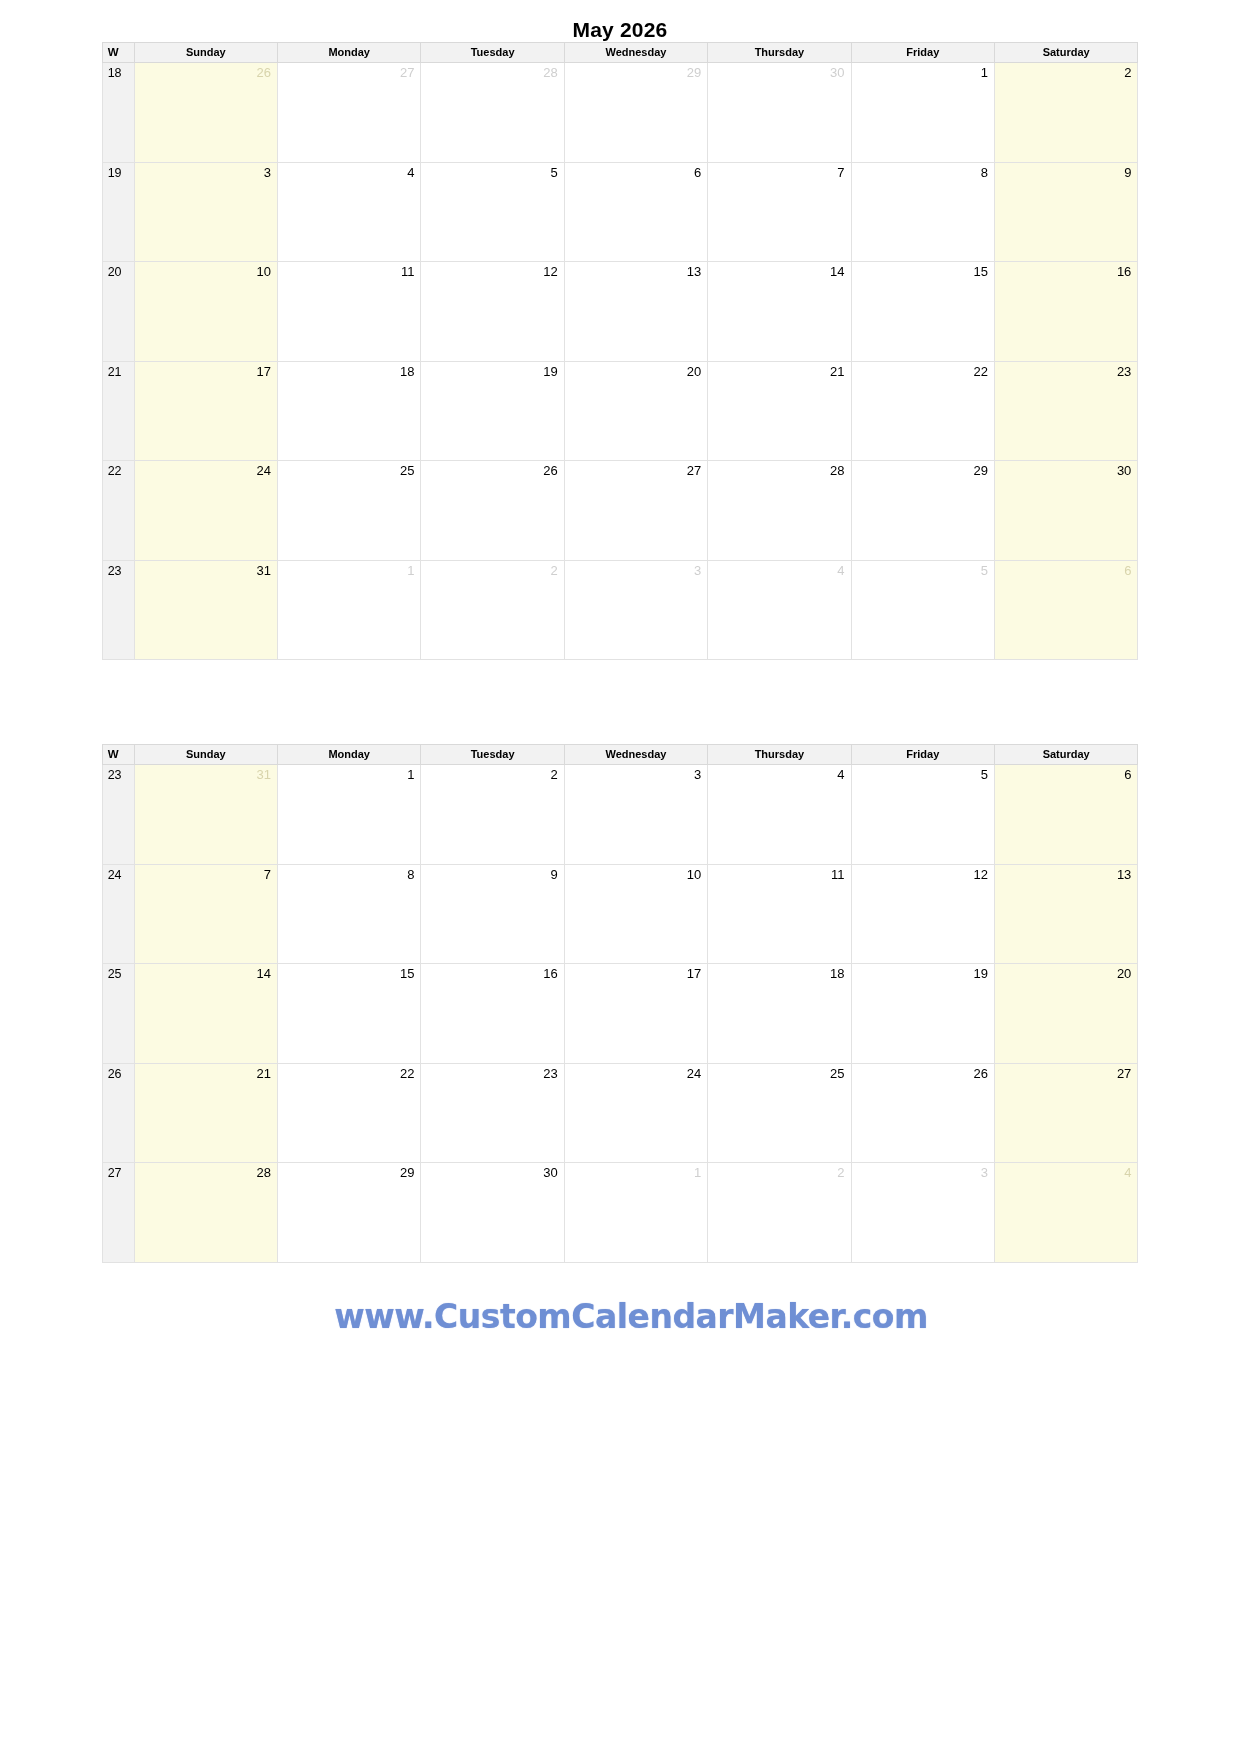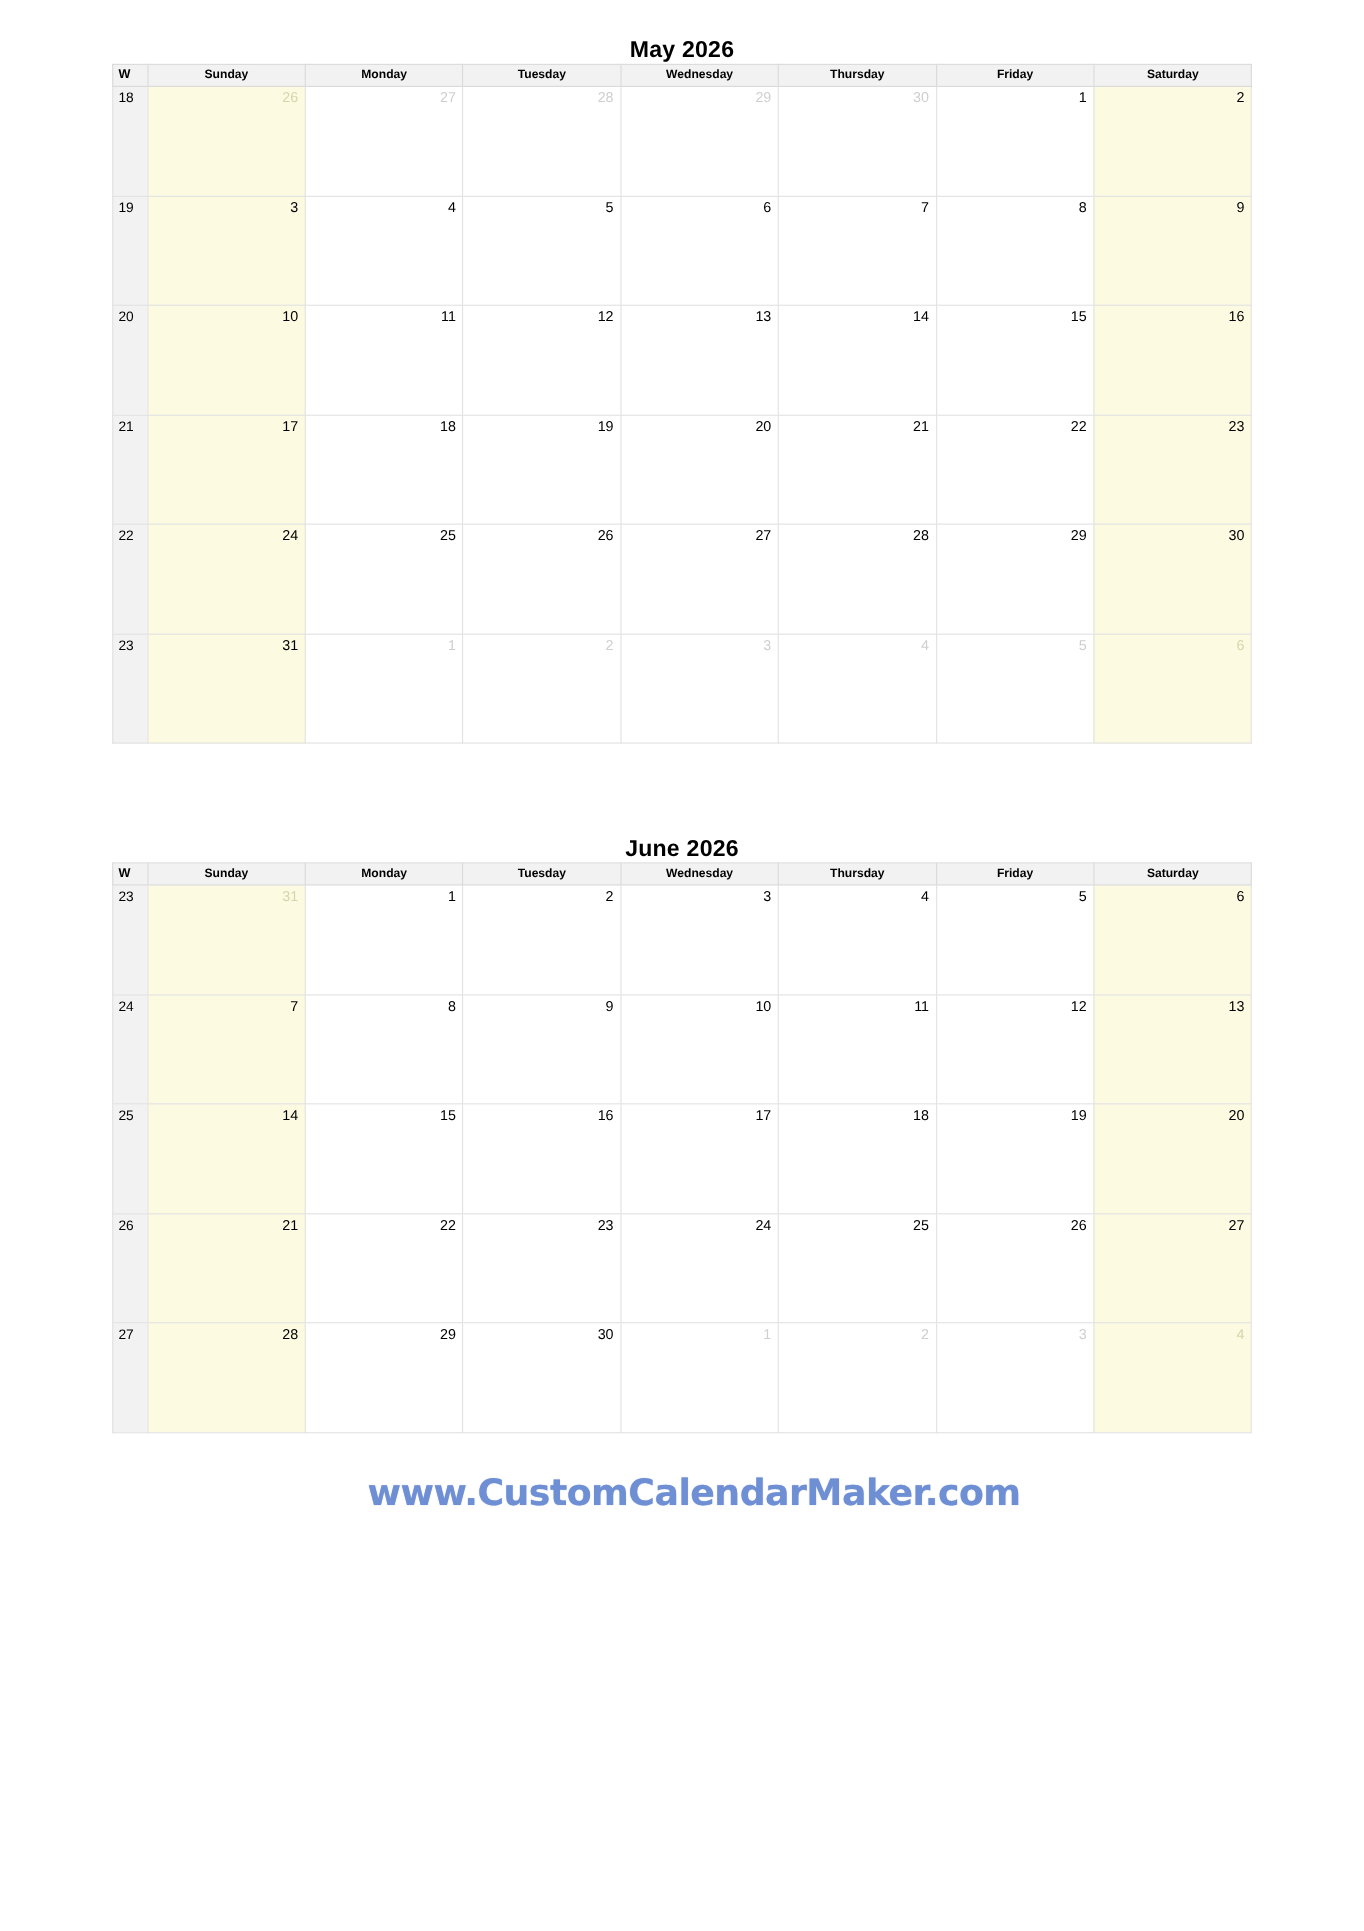--- a/index.html
+++ b/index.html
@@ -9,21 +9,21 @@
     background: #ffffff;
   }
   body {
     width: 1240px;
     height: 1755px;
     font-family: "Liberation Sans", sans-serif;
     color: #000000;
     position: relative;
   }
   .page {
-    padding: 16px;
+    padding: 0;
   }
   .month-block {
     margin: 0 auto;
   }
   .month-title {
     text-align: center;
     font-size: 21px;
     font-weight: bold;
     color: #000000;
     letter-spacing: 0.2px;
@@ -269,21 +269,20 @@
               <span class="dn">6</span>
             </td>
         </tr>
       </tbody>
     </table>
   </div>
 
   <div class="spacer"></div>
 
   <div class="month-block">
-    <div class="month-title">June 2026</div>
     <table class="cal">
       <colgroup>
         <col class="wk">
           <col class="day">
           <col class="day">
           <col class="day">
           <col class="day">
           <col class="day">
           <col class="day">
           <col class="day">

